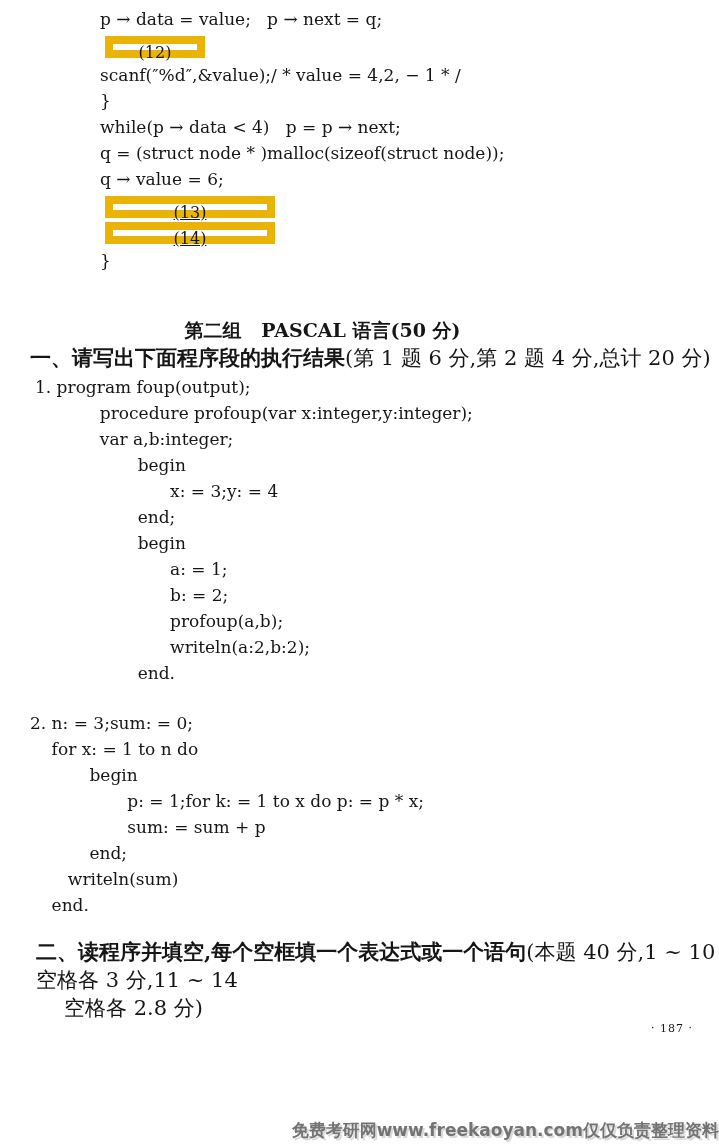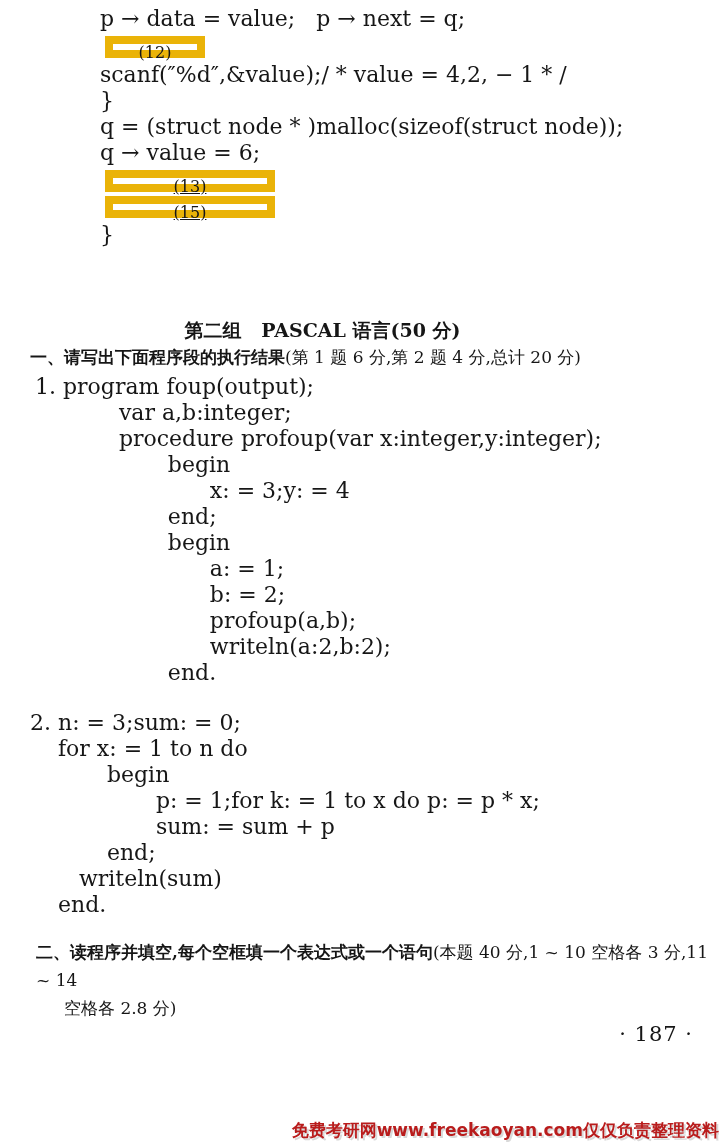--- a/index.html
+++ b/index.html
@@ -8,21 +8,21 @@
     width:719px;height:1144px;
     margin:0 auto;
     background:#ffffff;
     font-family:"DejaVu Serif","Liberation Serif",serif;
     color:#161616;
     overflow:hidden;
   }
   .code-block{position:absolute;}
   .code-line{
     white-space:pre;
-    font-size:22px;
+    font-size:17px;
     line-height:26px;
     height:26px;
   }
   .blank-box{
     box-sizing:border-box;
     width:100px;height:22px;
     border:8px solid #eab308;
     margin:4px 0 4px 5px;
     text-align:center;
     font-size:16px;
@@ -37,73 +37,74 @@
     margin:0;
     text-align:center;
     padding-left:32px;
     box-sizing:border-box;
     font-size:19px;
     font-weight:bold;
     white-space:pre;
   }
   .sec-header{
     position:absolute;
-    font-size:17px;
+    font-size:21px;
     line-height:27px;
   }
   .sec-header .b{font-weight:bold;}
   #sec1{left:30px;top:344px;}
   #prog1{left:35px;top:374px;}
   #prog2{left:30px;top:710px;}
   #sec2{left:36px;top:938px;line-height:28px;width:689px;}
   #sec2 .hang{padding-left:28px;}
   .page-number{
     position:absolute;
     top:1022px;right:26px;
-    font-size:21px;
+    font-size:11px;
     letter-spacing:1px;
   }
   .watermark{
     position:absolute;
     bottom:2px;right:0;
     font-size:17px;
     font-weight:bold;
-    color:#b91c1c;
+    color:#737373;
     text-shadow:2px 2px 0 #d9d9d9;
     font-family:"DejaVu Sans","Liberation Sans",sans-serif;
     white-space:nowrap;
   }
 </style>
 </head>
 <body>
 
 <div class="page">
 
   <div id="c-code" class="code-block">
       <div class="code-line">p → data = value;   p → next = q;</div>
       <div class="blank-box">(12)</div>
       <div class="code-line">scanf(″%d″,&amp;value);/ * value = 4,2, − 1 * /</div>
       <div class="code-line">}</div>
+      <div class="code-line">while(p → data &lt; 4)   p = p → next;</div>
       <div class="code-line">q = (struct node * )malloc(sizeof(struct node));</div>
       <div class="code-line">q → value = 6;</div>
       <div class="blank-box wide">(13)</div>
-      <div class="blank-box wide">(15)</div>
+      <div class="blank-box wide">(14)</div>
       <div class="code-line">}</div>
     </div>
 
   <h2 class="group-heading">第二组   PASCAL 语言(50 分)</h2>
 
   <div id="sec1" class="sec-header">
     <span class="b">一、请写出下面程序段的执行结果</span><span>(第 1 题 6 分,第 2 题 4 分,总计 20 分)</span>
   </div>
 
   <div id="prog1" class="code-block">
       <div class="code-line">1. program foup(output);</div>
+      <div class="code-line">            procedure profoup(var x:integer,y:integer);</div>
       <div class="code-line">            var a,b:integer;</div>
-      <div class="code-line">            procedure profoup(var x:integer,y:integer);</div>
       <div class="code-line">                   begin</div>
       <div class="code-line">                         x: = 3;y: = 4</div>
       <div class="code-line">                   end;</div>
       <div class="code-line">                   begin</div>
       <div class="code-line">                         a: = 1;</div>
       <div class="code-line">                         b: = 2;</div>
       <div class="code-line">                         profoup(a,b);</div>
       <div class="code-line">                         writeln(a:2,b:2);</div>
       <div class="code-line">                   end.</div>
     </div>

